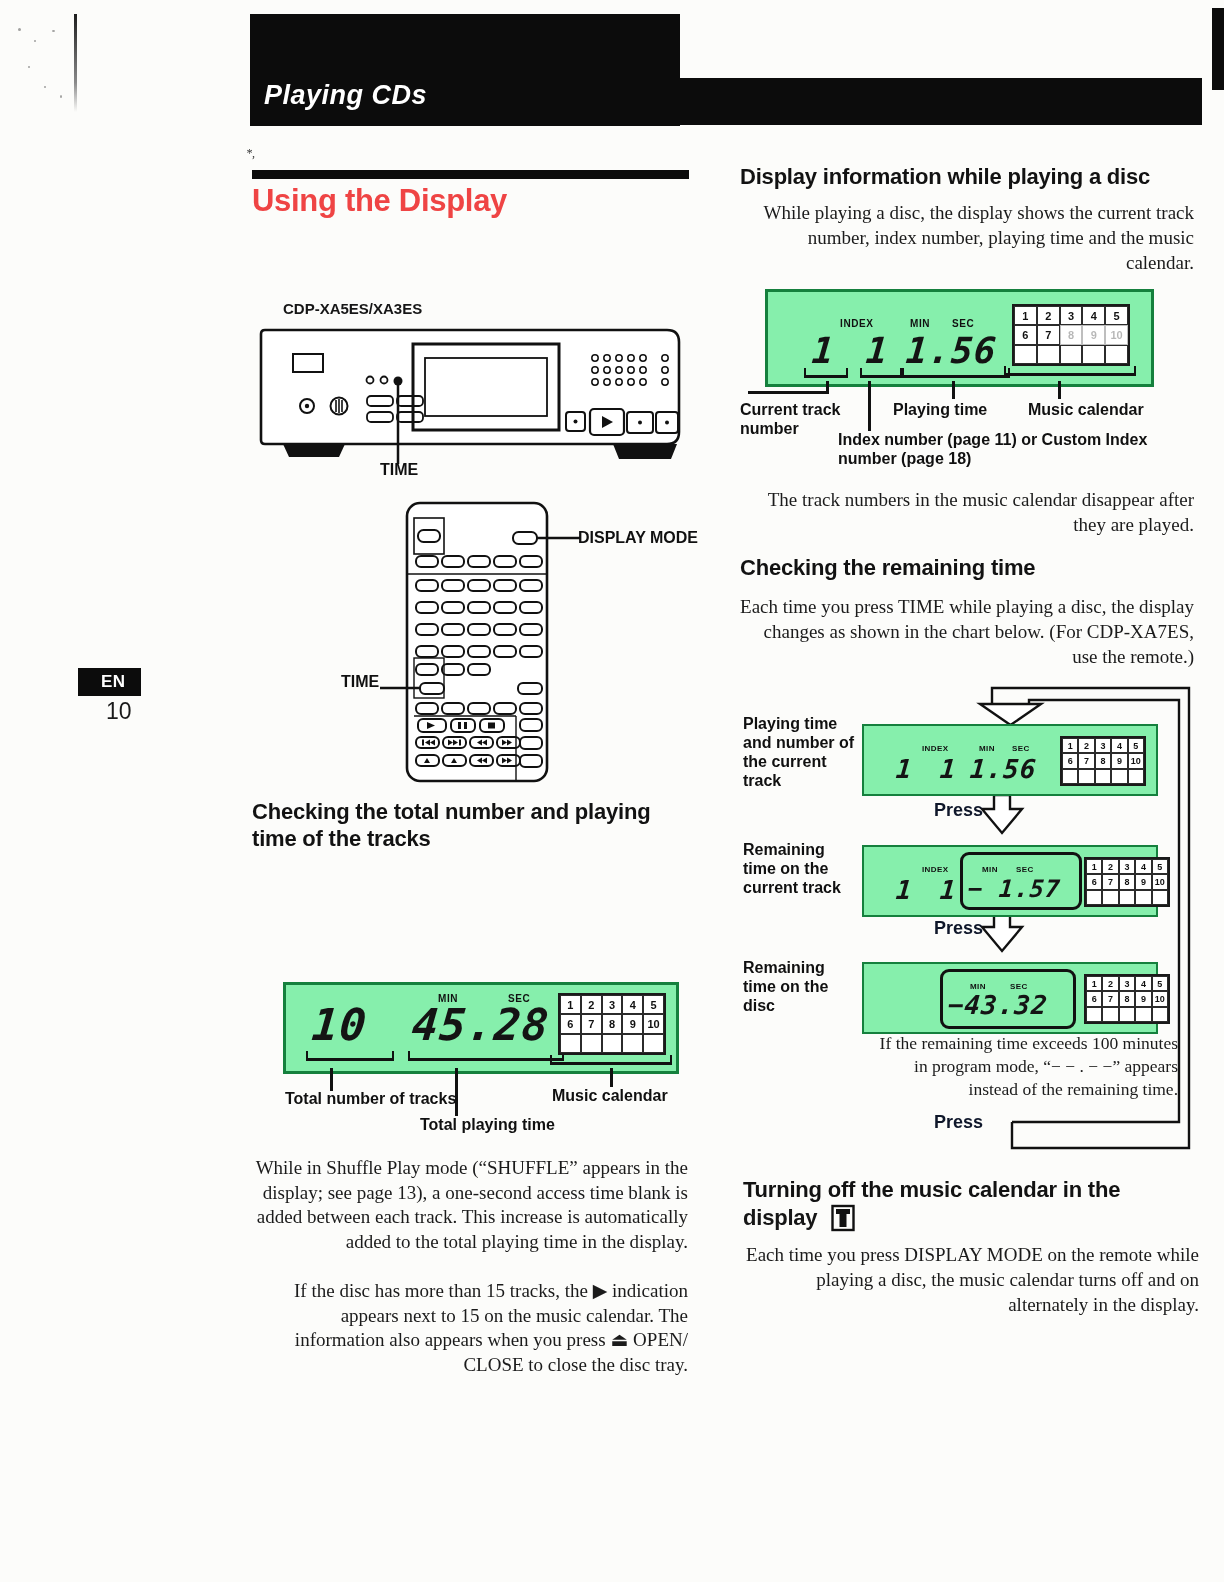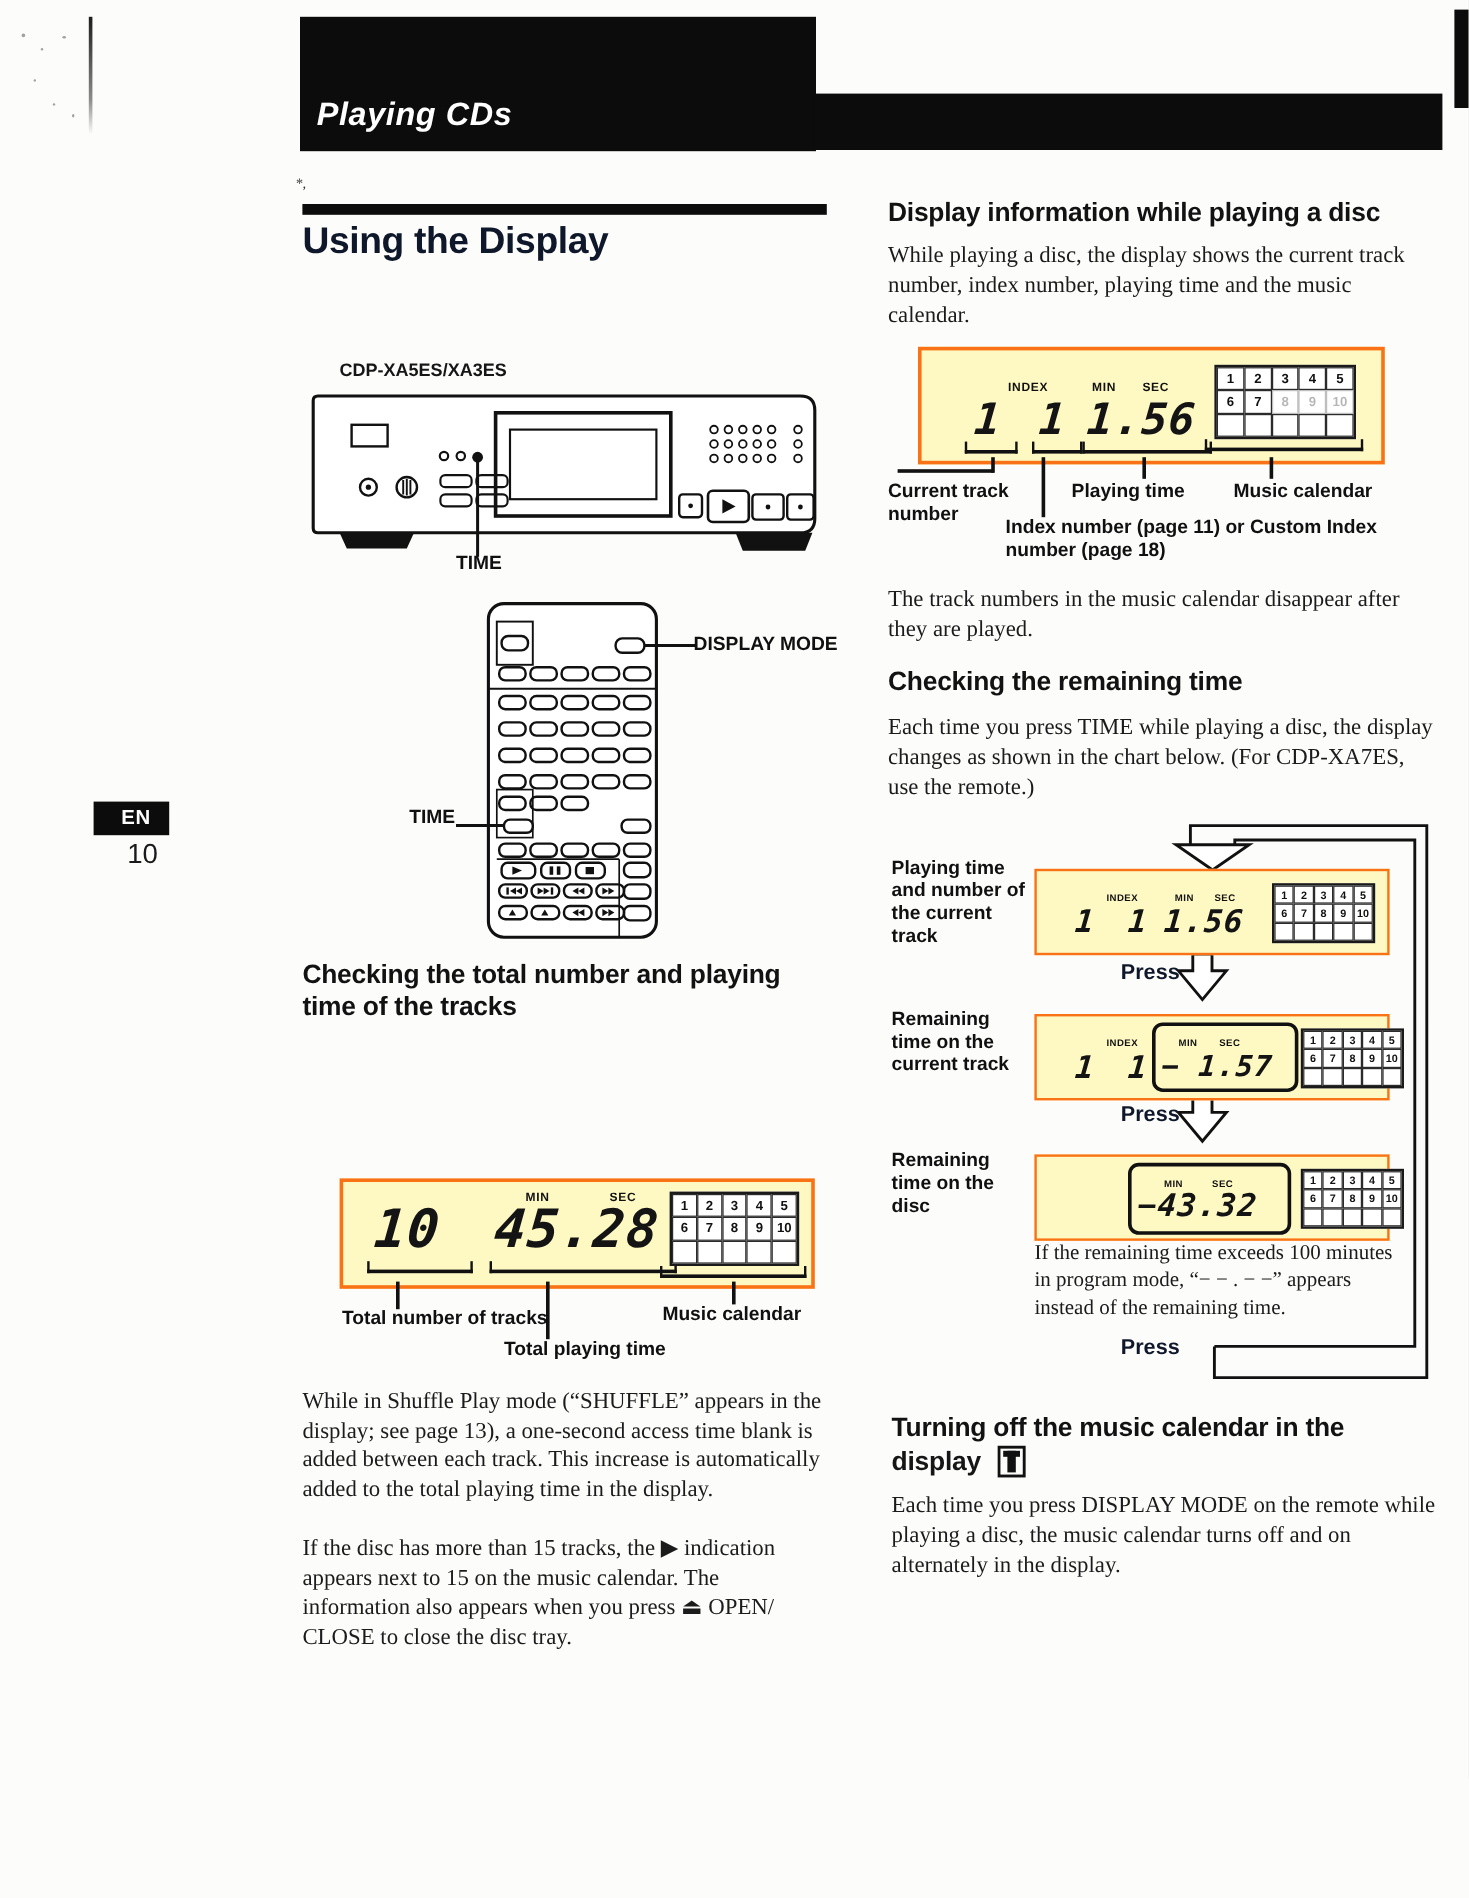--- a/index.html
+++ b/index.html
@@ -1,25 +1,25 @@
 <!DOCTYPE html>
 <html><head>
 <meta charset="utf-8">
 <style>
   html,body{margin:0;padding:0;background:#e8e8e6;}
   #page{position:relative;width:1224px;height:1582px;margin:0 auto;background:#fcfcfa;overflow:hidden;
         font-family:"Liberation Sans",sans-serif;color:#161616;}
   .abs{position:absolute;}
-  .h1{position:absolute;font:bold 31px/34px "Liberation Sans",sans-serif;color:#0f172a;letter-spacing:-.3px;}
+  .h1{position:absolute;font:bold 31px/34px "Liberation Sans",sans-serif;color:#ef4444;letter-spacing:-.3px;}
   .h2{position:absolute;font:bold 22px/27px "Liberation Sans",sans-serif;color:#121212;letter-spacing:-.2px;}
-  .body{position:absolute;font:19px/25px "Liberation Serif",serif;color:#1b1b1b;}
+  .body{position:absolute;font:19px/25px "Liberation Serif",serif;color:#1b1b1b;text-align:right;}
   .co{position:absolute;font:bold 16px/19px "Liberation Sans",sans-serif;color:#101010;}
   .lbl{position:absolute;font:bold 10px "Liberation Sans",sans-serif;letter-spacing:.6px;color:#111;}
   .lbl.sm{font-size:8px;letter-spacing:.4px;}
-  .lcd{position:absolute;background:#fef9c3;border:3px solid #f97316;}
+  .lcd{position:absolute;background:#86efac;border:3px solid #15803d;}
   .lcd.thin{border-width:2.5px;}
   .seg{position:absolute;font-family:"DejaVu Sans Mono",monospace;font-style:italic;font-weight:bold;
        color:#141414;transform:skewX(-5deg);letter-spacing:1px;white-space:pre;}
   .ub{position:absolute;height:7px;border-left:2.5px solid #111;border-right:2.5px solid #111;border-bottom:3px solid #111;}
   .cal{position:absolute;display:grid;grid-template-columns:repeat(5,1fr);grid-template-rows:repeat(3,1fr);
        border:2px solid #1a1a1a;background:#fff;}
   .cal>div{border:1px solid #2b2b2b;display:flex;align-items:center;justify-content:center;
        font:bold 11px "Liberation Sans",sans-serif;color:#111;}
   .cal.small>div{font-size:9px;}
   .dim{opacity:.3;}

